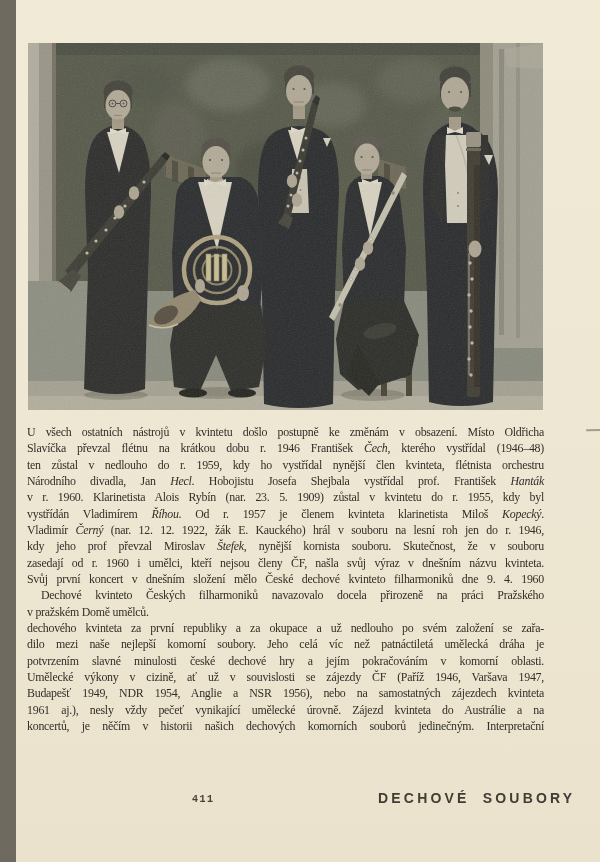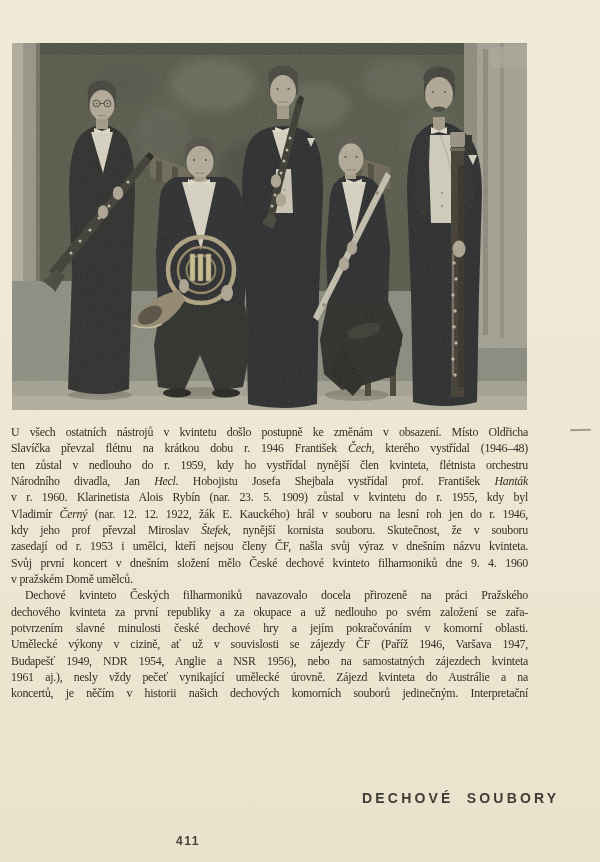--- a/index.html
+++ b/index.html
@@ -1,34 +1,34 @@
 <!DOCTYPE html>
 <html><head>
 <meta charset="utf-8">
 <style>
   html,body{margin:0;padding:0;background:#6e6a60;}
-  .stage{display:flex;justify-content:center;}
+  .stage{display:flex;justify-content:center;margin-left:16px;}
   .page{
     position:relative;width:600px;height:862px;overflow:hidden;
     background:linear-gradient(180deg,#f1ead7 0%,#eee7d3 50%,#eae2cc 100%);
     font-family:"Liberation Serif","DejaVu Serif",serif;
   }
   .photo{position:absolute;left:12px;top:43px;width:515px;height:367px;display:block;}
   .body-text{
     position:absolute;left:11px;top:424px;width:517px;
     color:#322f29;font-size:11.9px;line-height:16.33px;letter-spacing:-0.25px;
   }
   .tline{text-align:justify;text-align-last:justify;height:16.33px;}
   .tline.lastline{text-align-last:left;}
   .tline.indent{text-indent:14px;}
   .tline i{font-style:italic;}
   .pagenum{
-    position:absolute;left:176px;top:834px;
-    font-family:Liberation Sans, sans-serif;
-    font-weight:bold;font-size:12px;letter-spacing:1.5px;color:#44413a;
+    position:absolute;left:176px;top:794px;
+    font-family:Liberation Mono, monospace;
+    font-weight:bold;font-size:10px;letter-spacing:1.5px;color:#44413a;
   }
   .runtitle{
     position:absolute;left:362px;top:790px;
     font-family:"Liberation Sans","DejaVu Sans",sans-serif;
     font-weight:bold;font-size:14px;letter-spacing:3.2px;word-spacing:6px;color:#403d36;
   }
   .smudge{
     position:absolute;left:570px;top:429px;width:21px;height:2px;
     background:#958e7c;transform:rotate(-2deg);border-radius:1px;opacity:.85;
   }
@@ -271,27 +271,29 @@
   </svg>
 
   <div class="smudge"></div>
 
   <div class="body-text">
         <div class="tline"><span>U všech ostatních nástrojů v kvintetu došlo postupně ke změnám v obsazení. Místo Oldřicha</span></div>
         <div class="tline"><span>Slavíčka převzal flétnu na krátkou dobu r. 1946 František </span><i>Čech</i><span>, kterého vystřídal (1946–48)</span></div>
         <div class="tline"><span>ten zůstal v nedlouho do r. 1959, kdy ho vystřídal nynější člen kvinteta, flétnista orchestru</span></div>
         <div class="tline"><span>Národního divadla, Jan </span><i>Hecl</i><span>. Hobojistu Josefa Shejbala vystřídal prof. František </span><i>Hanták</i></div>
         <div class="tline"><span>v r. 1960. Klarinetista Alois Rybín (nar. 23. 5. 1909) zůstal v kvintetu do r. 1955, kdy byl</span></div>
+        <div class="tline"><span>vystřídán Vladimírem </span><i>Říhou</i><span>. Od r. 1957 je členem kvinteta klarinetista Miloš </span><i>Kopecký</i><span>.</span></div>
         <div class="tline"><span>Vladimír </span><i>Černý</i><span> (nar. 12. 12. 1922, žák E. Kauckého) hrál v souboru na lesní roh jen do r. 1946,</span></div>
         <div class="tline"><span>kdy jeho prof převzal Miroslav </span><i>Štefek</i><span>, nynější kornista souboru. Skutečnost, že v souboru</span></div>
-        <div class="tline"><span>zasedají od r. 1953 i umělci, kteří nejsou členy ČF, našla svůj výraz v dnešním názvu kvinteta.</span></div>
+        <div class="tline"><span>zasedají od r. 1960 i umělci, kteří nejsou členy ČF, našla svůj výraz v dnešním názvu kvinteta.</span></div>
         <div class="tline"><span>Svůj první koncert v dnešním složení mělo České dechové kvinteto filharmoniků dne 9. 4. 1960</span></div>
+        <div class="tline indent"><span>Dechové kvinteto Českých filharmoniků navazovalo docela přirozeně na práci Pražského</span></div>
         <div class="tline lastline"><span>v pražském Domě umělců.</span></div>
-        <div class="tline indent"><span>Dechové kvinteto Českých filharmoniků navazovalo docela přirozeně na práci Pražského</span></div>
         <div class="tline"><span>dechového kvinteta za první republiky a za okupace a už nedlouho po svém založení se zařa-</span></div>
+        <div class="tline"><span>dilo mezi naše nejlepší komorní soubory. Jeho celá víc než patnáctiletá umělecká dráha je</span></div>
         <div class="tline"><span>potvrzením slavné minulosti české dechové hry a jejím pokračováním v komorní oblasti.</span></div>
         <div class="tline"><span>Umělecké výkony v cizině, ať už v souvislosti se zájezdy ČF (Paříž 1946, Varšava 1947,</span></div>
         <div class="tline"><span>Budapešť 1949, NDR 1954, Anglie a NSR 1956), nebo na samostatných zájezdech kvinteta</span></div>
         <div class="tline"><span>1961 aj.), nesly vždy pečeť vynikající umělecké úrovně. Zájezd kvinteta do Austrálie a na</span></div>
         <div class="tline"><span>koncertů, je něčím v historii našich dechových komorních souborů jedinečným. Interpretační</span></div>
       </div>
 
   <div>
     <span class="pagenum">411</span>
     <span class="runtitle">DECHOVÉ SOUBORY</span>

